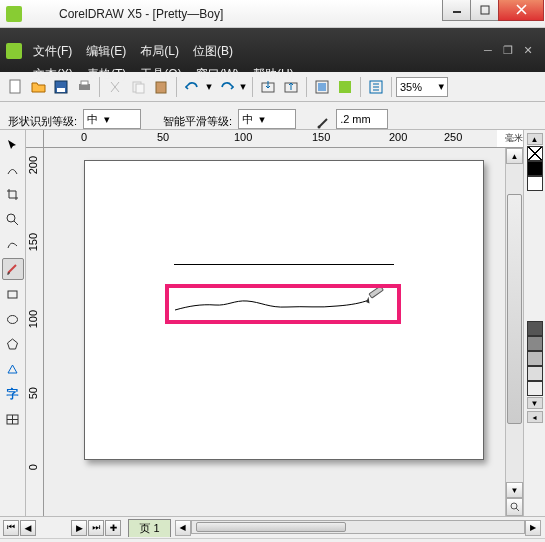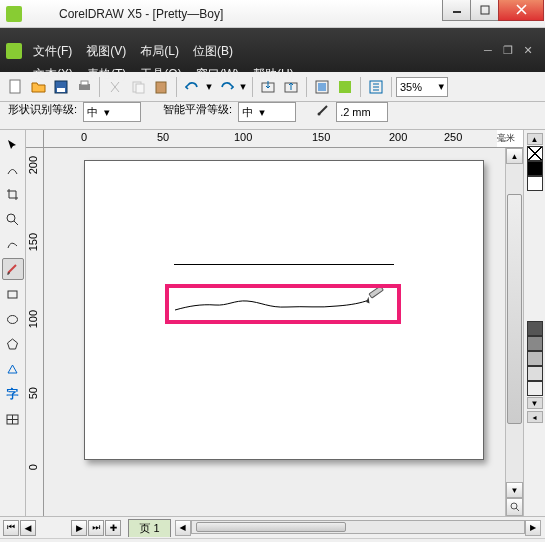--- a/index.html
+++ b/index.html
@@ -13,35 +13,35 @@
 .menubar { height:44px; background:linear-gradient(#3a3a3a,#222); display:flex; flex-wrap:wrap; padding:12px 4px; align-content:flex-start; }
 .smicon { width:16px; height:16px; background:#8c3; border-radius:2px; margin:3px 4px 0 2px; }
 .menu { color:#eee; font-size:12px; padding:3px 7px; cursor:default; }
 .mdibtns { margin-left:auto; display:flex; gap:6px; padding:3px 6px 0 0; }
 .mdibtn { width:14px; height:14px; color:#bbb; display:flex; align-items:center; justify-content:center; }
 .toolbar { height:30px; border-bottom:1px solid #bbb; display:flex; align-items:center; padding:0 4px; gap:1px; background:#f0f0f0; }
 .tbtn { width:22px; height:22px; display:flex; align-items:center; justify-content:center; border:1px solid transparent; border-radius:2px; }
 .tsep { width:1px; height:20px; background:#bbb; margin:0 3px; }
 .zoom { width:52px; height:20px; border:1px solid #999; background:#fff; font-size:11px; padding:0 3px; display:flex; align-items:center; }
 .zoom .dd { margin-left:auto; }
-.propbar { height:28px; border-bottom:1px solid #bbb; display:flex; align-items:flex-start; padding:0 8px; gap:6px; background:#f0f0f0; }
+.propbar { height:28px; border-bottom:1px solid #bbb; display:flex; align-items:flex-end; padding:0 8px; gap:6px; background:#f0f0f0; }
 .lbl { font-size:11px; }
 .combo { height:20px; border:1px solid #999; background:#fff; display:flex; align-items:center; padding:0 3px; font-size:11px; }
 .combo .dd { margin-left:6px; }
 .spinner { width:52px; height:20px; border:1px solid #999; background:#fff; display:flex; align-items:center; padding:0 3px; font-size:11px; }
 .main { display:flex; height:386px; position:relative; }
 .toolbox { width:26px; background:#f0f0f0; border-right:1px solid #bbb; display:flex; flex-direction:column; align-items:center; padding-top:3px; gap:3px; }
 .tool { width:22px; height:22px; display:flex; align-items:center; justify-content:center; border:1px solid transparent; border-radius:2px; position:relative; }
 .tool.sel { border-color:#888; background:#ddd; }
 .canvaswrap { flex:1; display:flex; flex-direction:column; position:relative; background:#fff; }
 .topruler { height:18px; border-bottom:1px solid #999; display:flex; }
 .rcorner { width:18px; border-right:1px solid #999; background:#f0f0f0; }
 .hruler { flex:1; background:#f0f0f0; position:relative; overflow:hidden; font-size:9px; }
 .hruler span { position:absolute; top:1px; }
-.rightunit { width:26px; text-align:left; font-size:9px; padding-top:2px; color:#333; }
+.rightunit { width:26px; text-align:right; font-size:9px; padding-top:2px; color:#333; }
 .cbody { flex:1; display:flex; overflow:hidden; }
 .vruler { width:18px; border-right:1px solid #999; background:#f0f0f0; position:relative; font-size:9px; }
 .vruler span { position:absolute; left:1px; writing-mode:vertical-rl; transform:rotate(180deg); }
 .canvas { flex:1; background:#eee; position:relative; overflow:hidden; }
 .page { position:absolute; left:40px; top:12px; width:400px; height:300px; background:#fff; box-shadow:3px 4px 6px rgba(0,0,0,0.35); border:1px solid #666; }
 .line1 { position:absolute; left:130px; top:116px; width:220px; height:1px; background:#000; }
 .highlight { position:absolute; left:121px; top:136px; width:236px; height:40px; border:4px solid #ee1e73; }
 .vscroll { width:18px; background:#f0f0f0; border-left:1px solid #bbb; display:flex; flex-direction:column; }
 .sbtn { height:16px; border:1px solid #aaa; background:linear-gradient(#fff,#ddd); display:flex; align-items:center; justify-content:center; font-size:8px; }
 .strack { flex:1; background:#e8e8e8; position:relative; }
@@ -82,21 +82,21 @@
         <svg width="11" height="11">
           <path d="M1 1 L10 10 M10 1 L1 10" stroke="#fff" stroke-width="1.6"></path>
         </svg>
       </div>
   </div>
 </div>
 
 <div class="menubar">
   <div class="smicon"></div>
   <span class="menu">文件(F)</span>
-  <span class="menu">视图(V)</span>
+  <span class="menu">编辑(E)</span>
   <span class="menu">布局(L)</span>
   <span class="menu">位图(B)</span>
   <div class="mdibtns">
     <div class="mdibtn">─</div>
     <div class="mdibtn">❐</div>
     <div class="mdibtn">✕</div>
   </div>
   <div style="flex-basis:100%;height:0"></div>
   <div style="width:22px"></div>
   <span class="menu">文本(X)</span>

